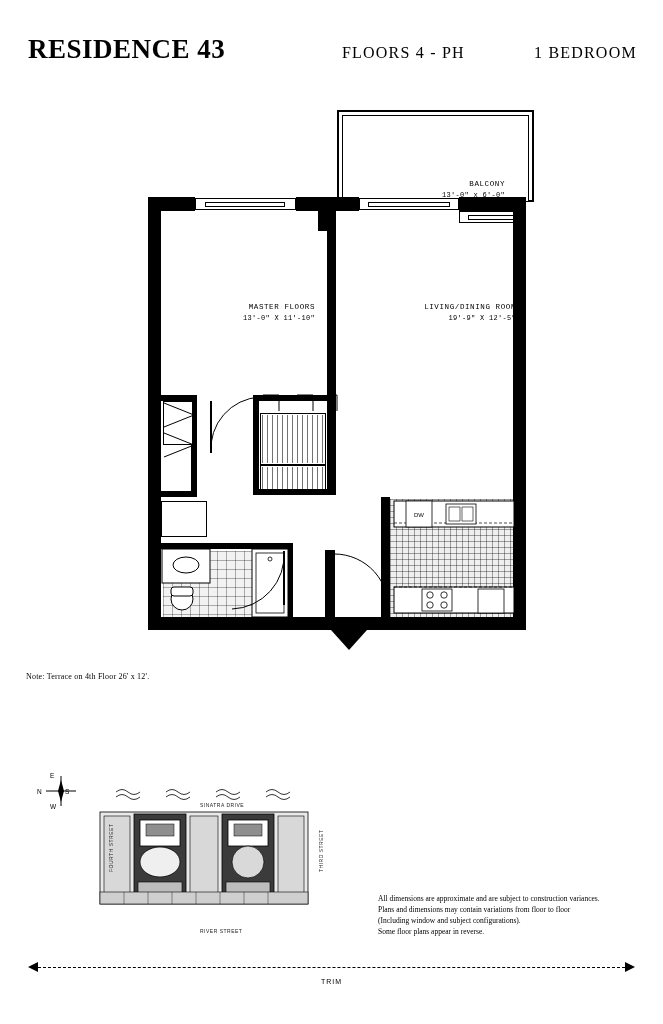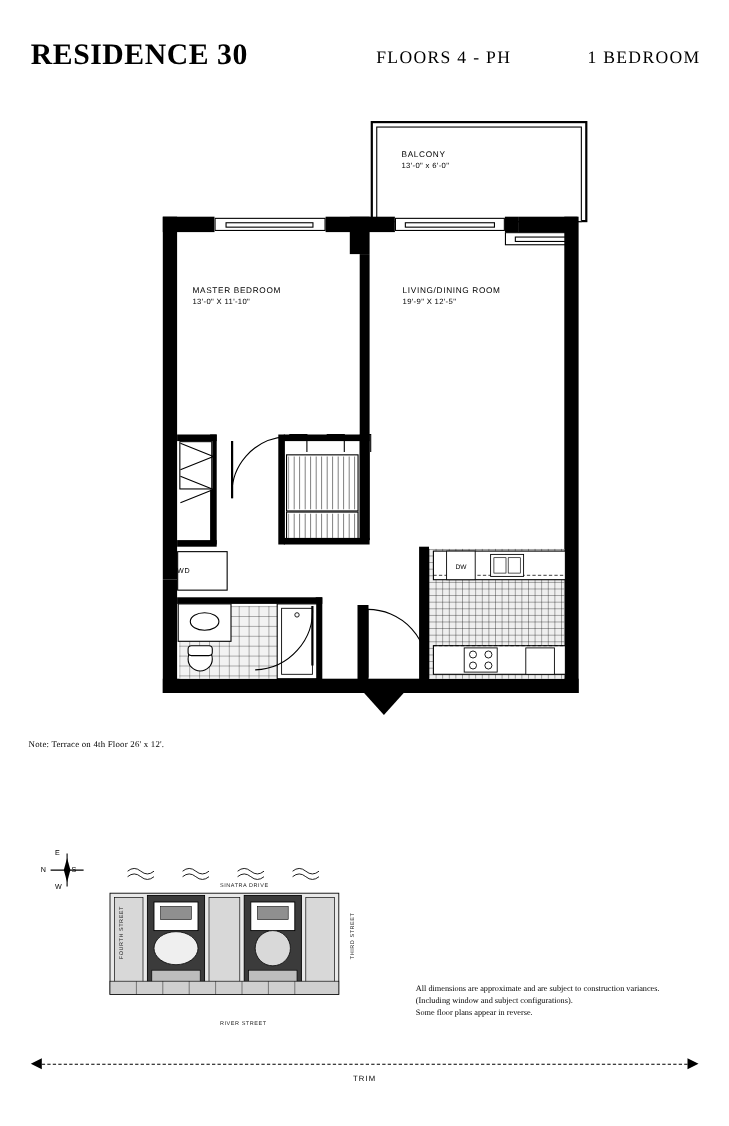--- a/index.html
+++ b/index.html
@@ -65,26 +65,27 @@
   .wall {
     position: absolute;
     background: #000;
   }
   .thin {
     position: absolute;
     background: #000;
   }
   .room-label {
     position: absolute;
-    text-align: left;
-    font-family: Liberation Sans, sans-serif;
+    text-align: right;
+    font-family: Liberation Mono, monospace;
     font-size: 7.5px;
     letter-spacing: 0.6px;
     line-height: 11px;
     color: #000;
+    margin-top: 44px;
   }
   .room-label .dim {
     font-size: 7px;
     letter-spacing: 0.3px;
   }
 
   
   .balcony-outer {
     position: absolute;
     left: 337px;
@@ -234,21 +235,21 @@
     font-size: 7px;
     letter-spacing: 1px;
   }
 </style>
 </head>
 <body>
 
 <div class="page">
 
   <div class="header">
-    <div class="res-title">RESIDENCE 30</div>
+    <div class="res-title">RESIDENCE 43</div>
     <div class="floors">FLOORS 4 - PH</div>
     <div class="beds">1 BEDROOM</div>
   </div>
 
   <div class="plan">
 
     <div class="balcony-outer"></div>
     <div class="balcony-inner"></div>
     <div class="room-label" style="left:365px; top:40px; width:140px;">
       <div>BALCONY</div>
@@ -276,21 +277,21 @@
 
     <div class="wall" style="left:513px; top:102px; width:13px; height:433px;"></div>
 
     <div class="wall" style="left:148px; top:522px; width:378px; height:13px;"></div>
 
     <div class="wall" style="left:148px; top:432px; width:13px; height:103px;"></div>
 
     <div class="wall" style="left:325px; top:455px; width:10px; height:80px;"></div>
 
     <div class="room-label" style="left:175px; top:163px; width:140px;">
-      <div>MASTER BEDROOM</div>
+      <div>MASTER FLOORS</div>
       <div class="dim">13'-0" X 11'-10"</div>
     </div>
 
     <div class="room-label" style="left:366px; top:163px; width:150px;">
       <div>LIVING/DINING ROOM</div>
       <div class="dim">19'-9" X 12'-5"</div>
     </div>
 
     <div class="wall" style="left:327px; top:136px; width:9px; height:260px;"></div>
     <div class="wall" style="left:327px; top:300px; width:9px; height:96px;"></div>
@@ -440,20 +441,21 @@
 
     <div class="kp-street" style="left:178px; top:40px;">SINATRA DRIVE</div>
     <div class="kp-street kp-vert" style="left:86px; top:110px;">FOURTH STREET</div>
     <div class="kp-street kp-vert" style="left:296px; top:110px;">THIRD STREET</div>
     <div class="kp-street" style="left:178px; top:166px;">RIVER STREET</div>
   </div>
 
 
   <div class="disclaimer">
     <div>All dimensions are approximate and are subject to construction variances.</div>
+    <div>Plans and dimensions may contain variations from floor to floor</div>
     <div>(Including window and subject configurations).</div>
     <div>Some floor plans appear in reverse.</div>
   </div>
 
   <div class="trim-bar">
     <div class="arrow-l"></div>
     <div class="trim-line"></div>
     <div class="arrow-r"></div>
   </div>
   <div class="trim-label">TRIM</div>

